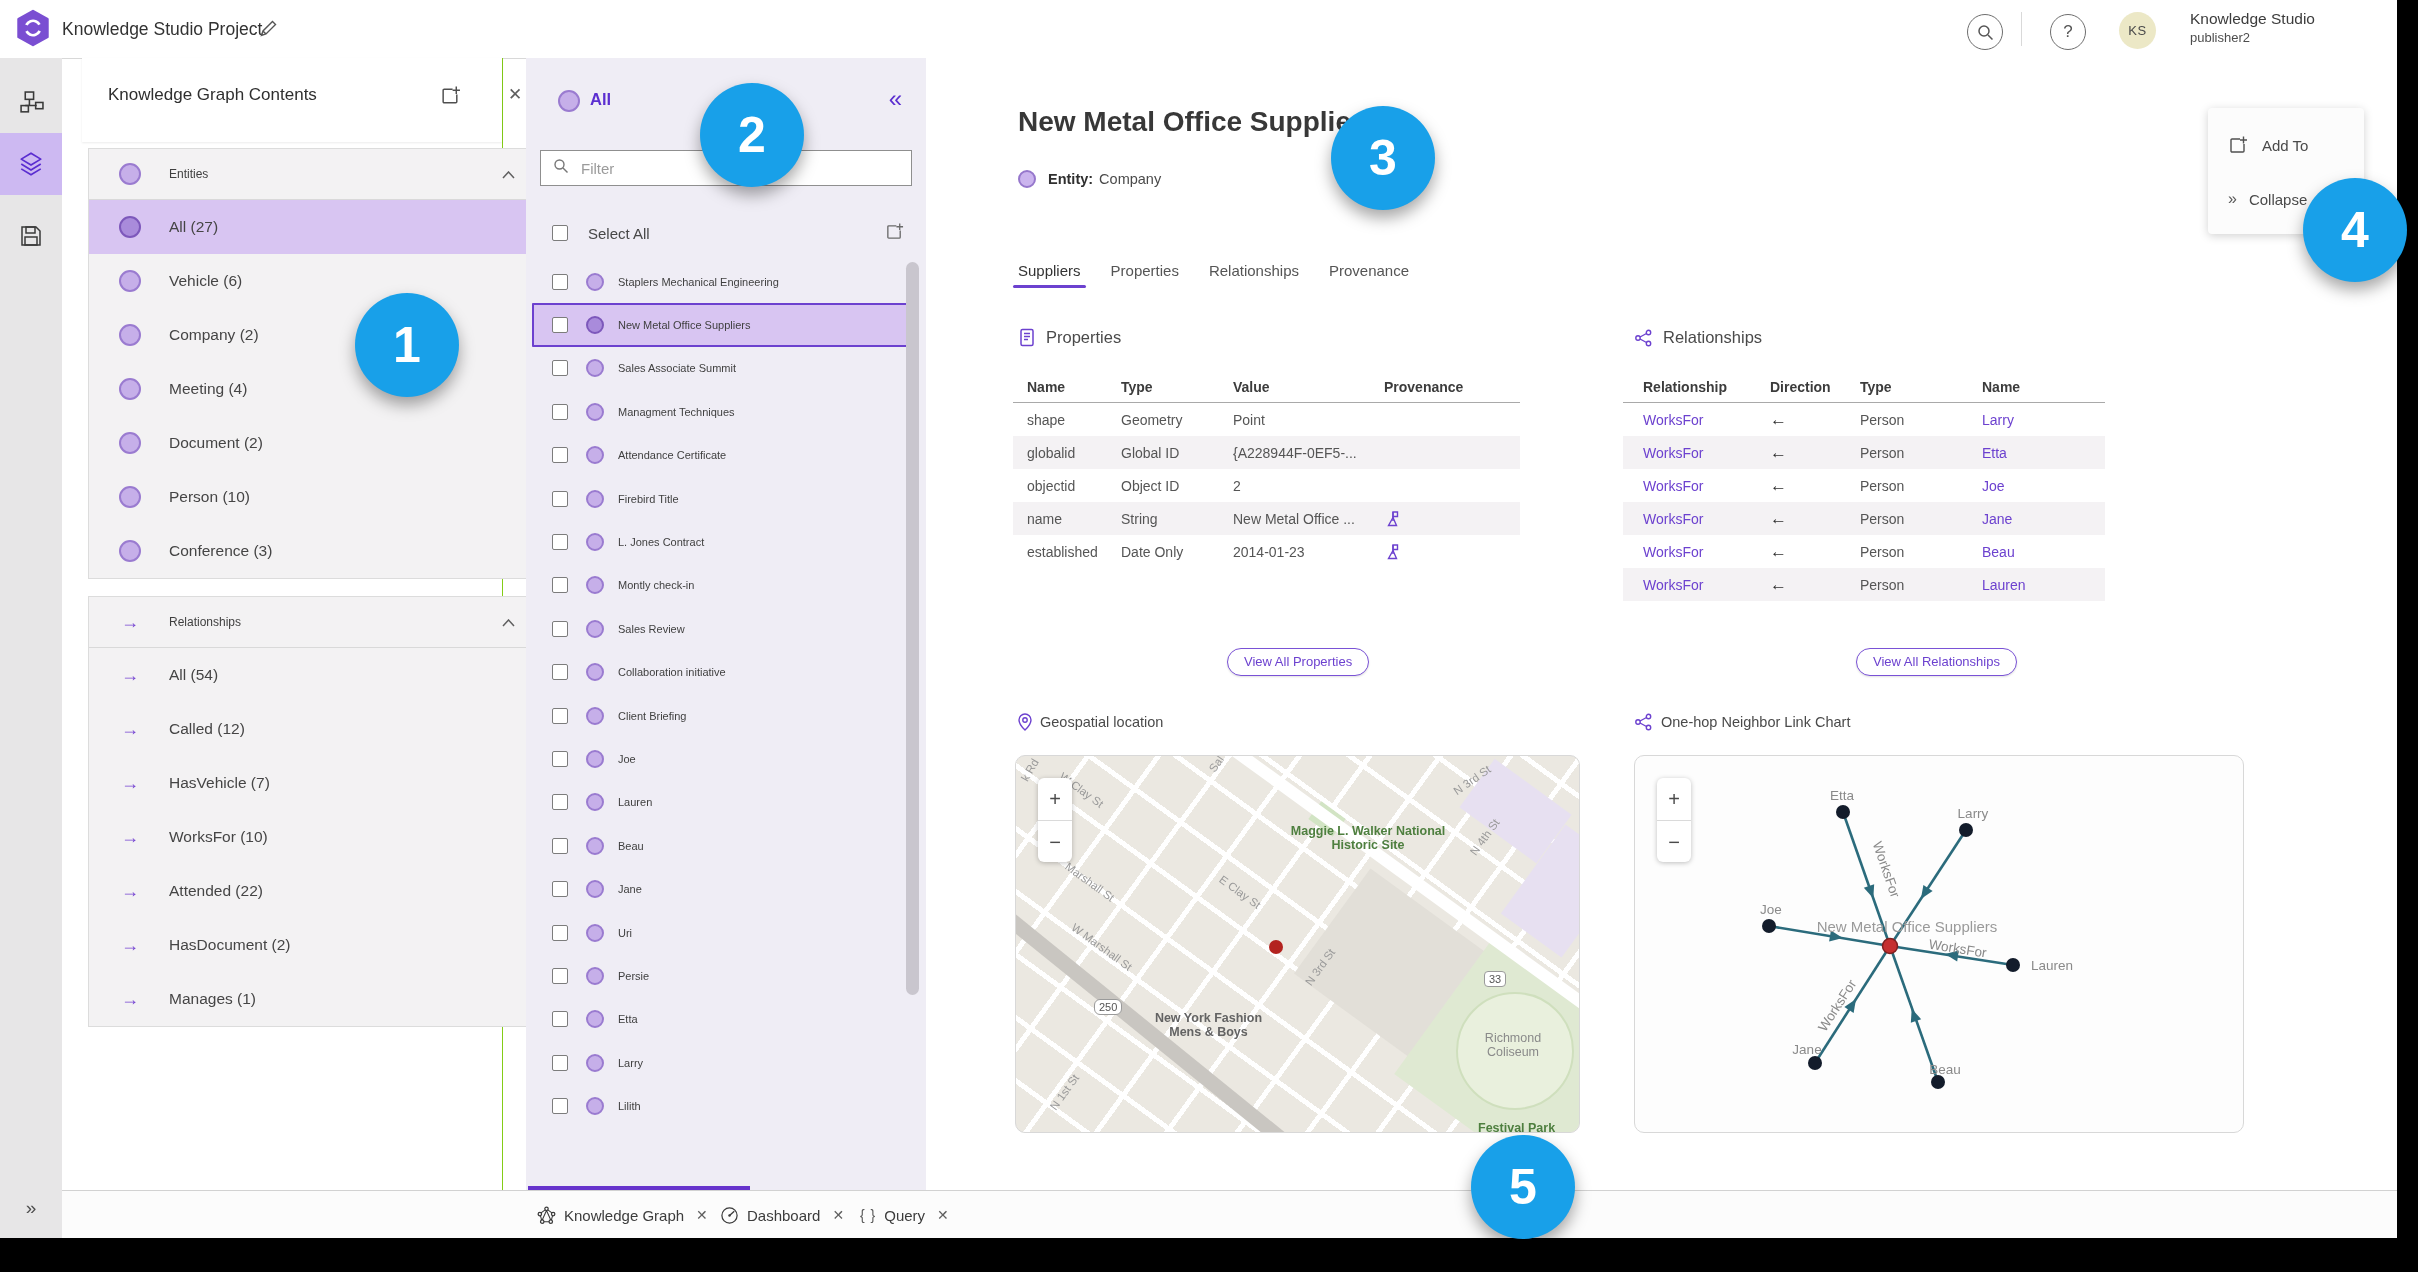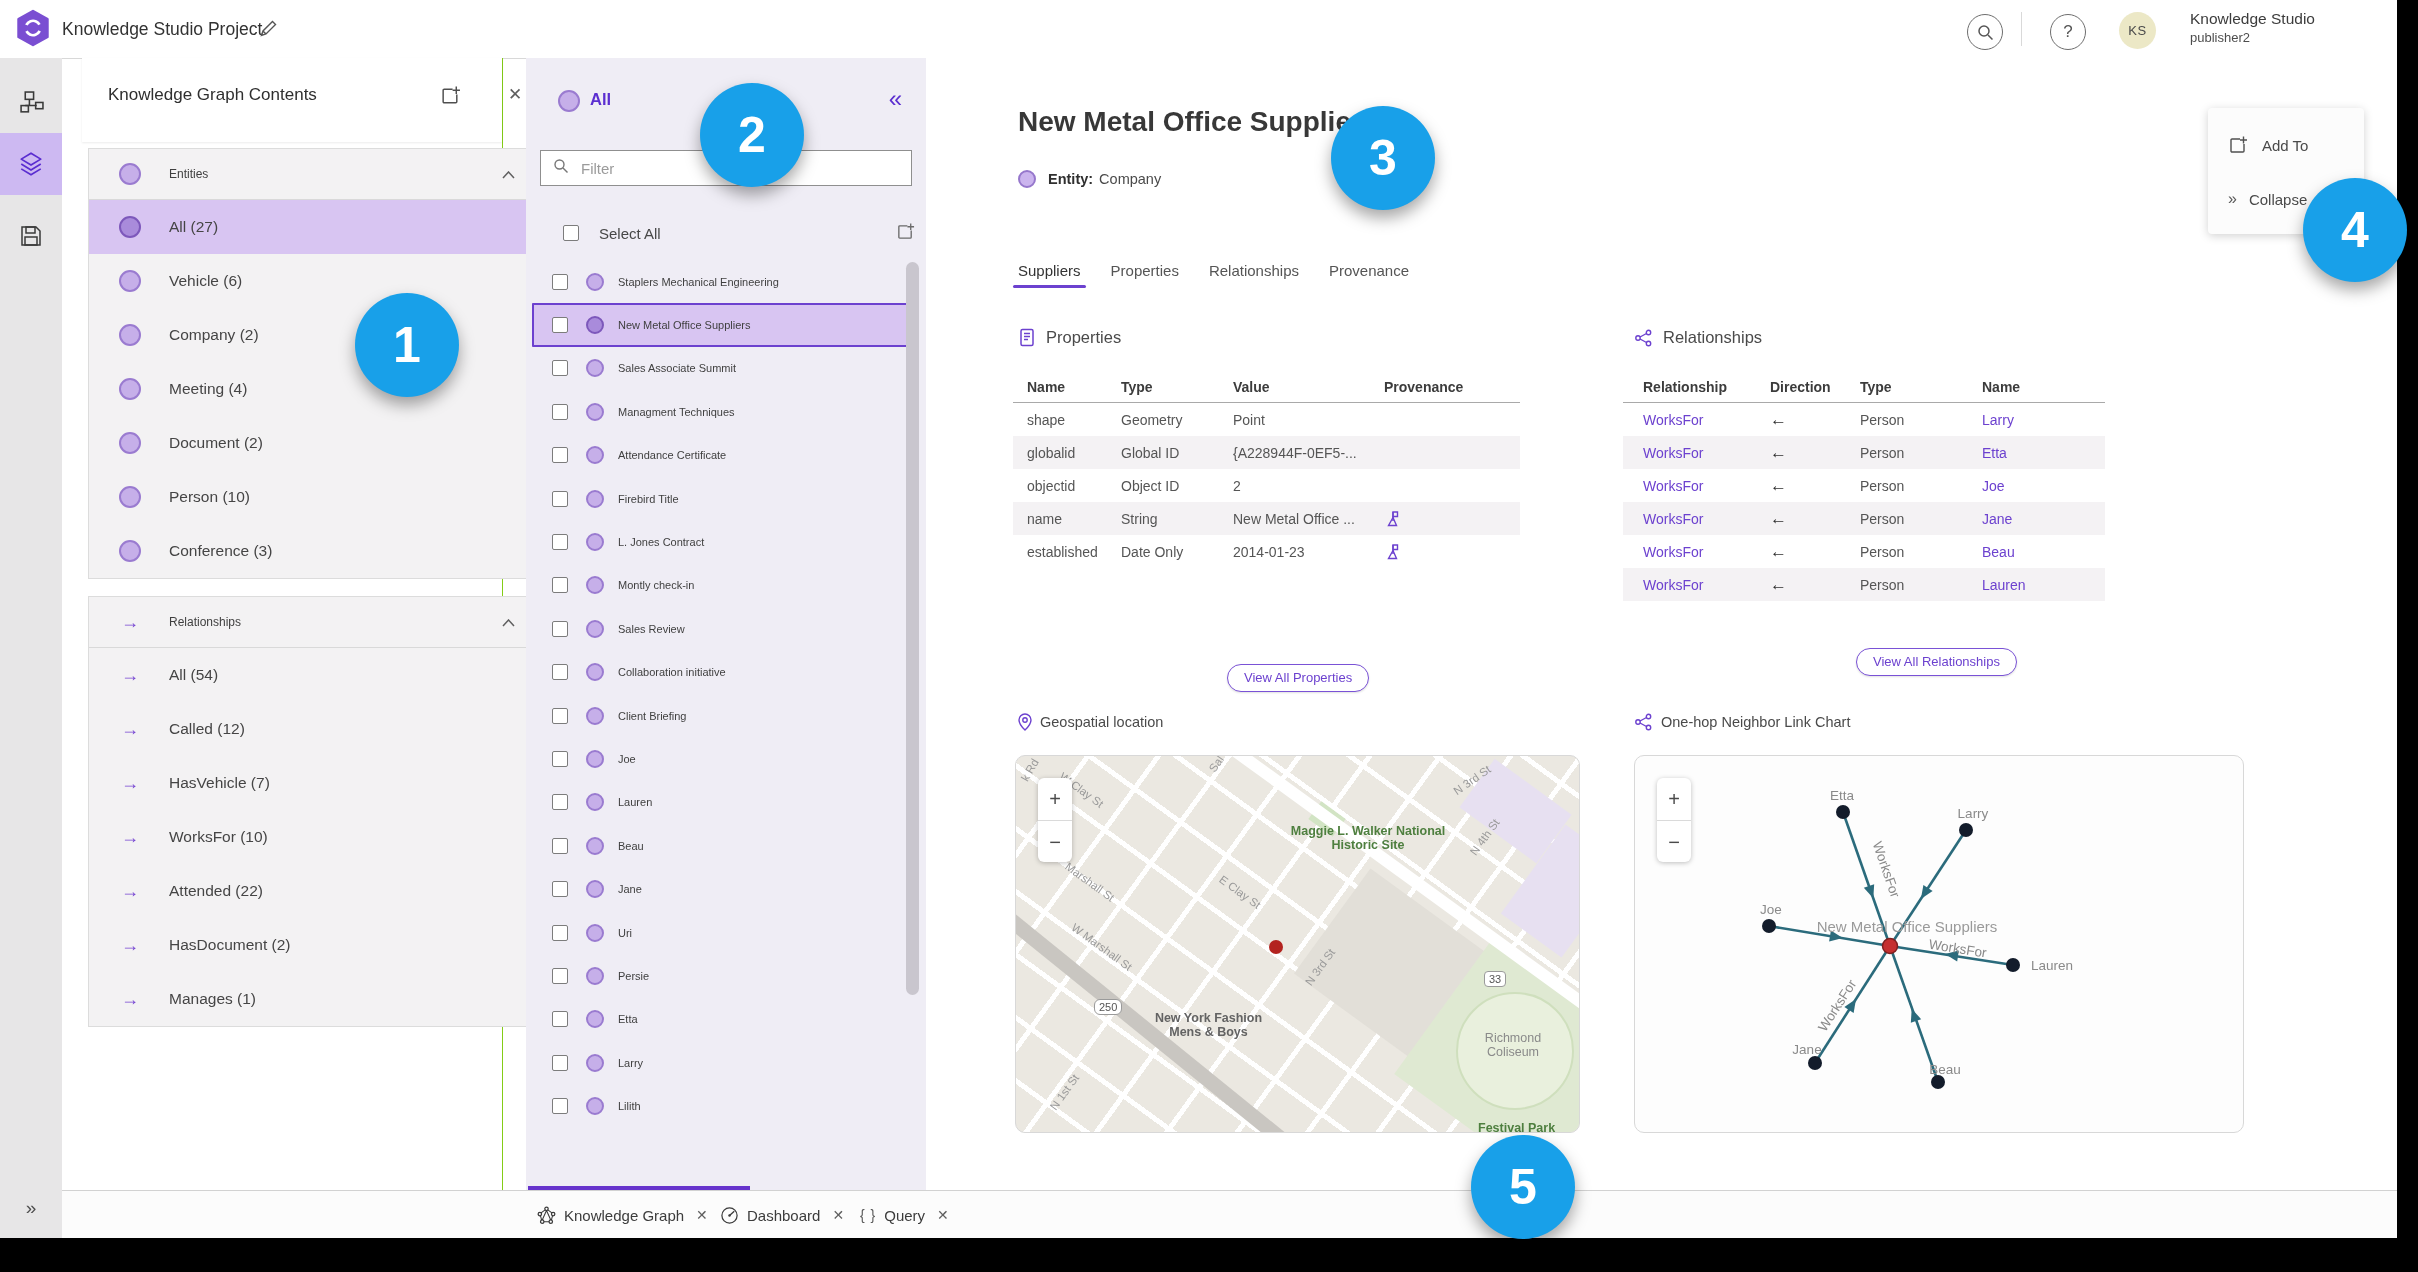--- a/index.html
+++ b/index.html
@@ -47,21 +47,21 @@
 
   
   #middle-panel{position:absolute;left:526px;top:58px;width:400px;height:1132px;background:#efedf5;}
   #mp-head{position:absolute;left:0;top:0;width:100%;height:82px;}
   #mp-head .dot{position:absolute;left:32px;top:32px;width:22px;height:22px;}
   #mp-all{position:absolute;left:64px;top:32px;font-size:16.5px;color:#5b2ed0;font-weight:bold;}
   #mp-collapse{position:absolute;right:24px;top:24px;font-size:24px;color:#5b2ed0;cursor:pointer;line-height:34px;}
   #mp-filter{position:absolute;left:14px;top:92px;width:372px;height:36px;background:#fff;border:1px solid #8f8f8f;box-sizing:border-box;display:flex;align-items:center;}
   #mp-filter input{border:none;outline:none;flex:1;font-size:15px;color:#444;background:transparent;font-family:"Liberation Sans",sans-serif;}
   #mp-filter input::placeholder{color:#9b9b9b;}
-  #mp-selectall{position:absolute;left:11px;top:152px;width:100%;height:46px;display:flex;align-items:center;}
+  #mp-selectall{position:absolute;left:0;top:152px;width:100%;height:46px;display:flex;align-items:center;}
   .cb{width:16px;height:16px;background:#fff;border:1.5px solid #7c7c7c;border-radius:2px;box-sizing:border-box;flex:0 0 auto;cursor:pointer;}
   #mp-selectall .cb{margin-left:26px;}
   #mp-selectall .sa-label{font-size:15px;color:#474747;margin-left:20px;flex:1;}
   #mp-add{margin-right:22px;cursor:pointer;}
   #mp-list{position:absolute;left:0;top:202px;width:100%;}
   .mrow{height:43.4px;display:flex;align-items:center;margin:0 12px 0 6px;padding-left:20px;cursor:pointer;}
   .mrow .cb{margin-right:18px;}
   .mrow .mdot{width:18px;height:18px;border-radius:50%;background:#c6afe9;border:2px solid #9a7bd0;box-sizing:border-box;margin-right:14px;flex:0 0 auto;}
   .mrow .lbl{font-size:11px;color:#3f3f3f;white-space:nowrap;}
   .mrow.selected{background:#d8c5f2;outline:2px solid #6c41cf;outline-offset:-2px;border-radius:1px;}
@@ -572,21 +572,21 @@
             <span class="c4">
               <svg class="flag-icon" width="16" height="17" viewBox="0 0 16 17">
                 <path d="M9 2 v9" stroke="#6c41cf" stroke-width="1.4"></path>
                 <path d="M9 2 h4.5 v4.5 H9 Z" fill="none" stroke="#6c41cf" stroke-width="1.4"></path>
                 <path d="M4.5 15.5 L9 7.5 L12.5 15.5 Z" fill="none" stroke="#6c41cf" stroke-width="1.4"></path>
               </svg>
             </span>
           </div>
         </div>
     </div>
-    <button class="viewall" style="left:301px;margin-top:16px;">View All Properties</button>
+    <button class="viewall" style="left:301px;">View All Properties</button>
 
     <div class="sec-head" style="left:708px;">
       <svg width="19" height="18" viewBox="0 0 19 18">
         <circle cx="4" cy="9" r="2.2" fill="none" stroke="#6c41cf" stroke-width="1.4"></circle>
         <circle cx="14.5" cy="3.5" r="2.2" fill="none" stroke="#6c41cf" stroke-width="1.4"></circle>
         <circle cx="14.5" cy="14.5" r="2.2" fill="none" stroke="#6c41cf" stroke-width="1.4"></circle>
         <path d="M6 8 L12.5 4.5 M6 10 L12.5 13.5" stroke="#6c41cf" stroke-width="1.4"></path>
       </svg>
       <span>Relationships</span>
     </div>

